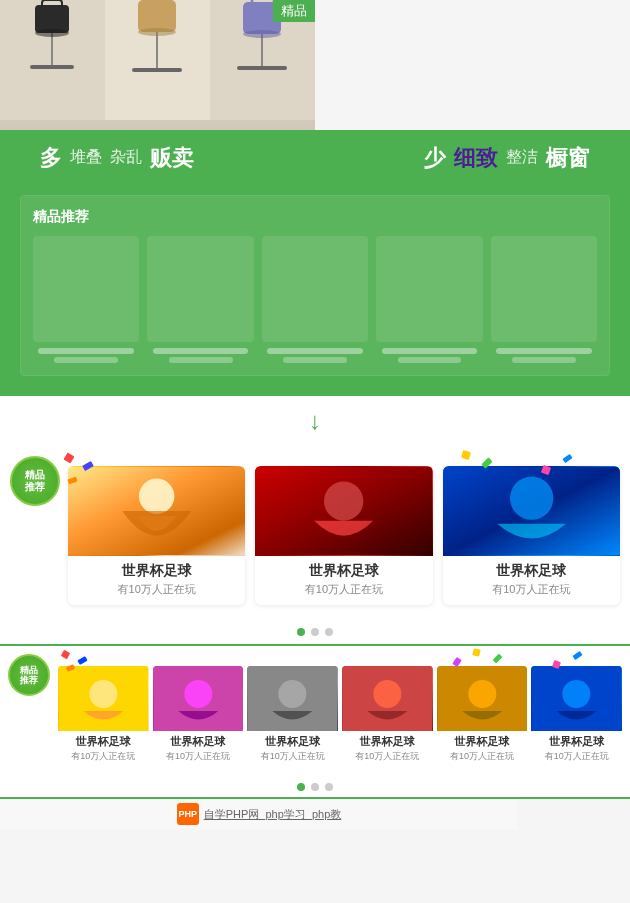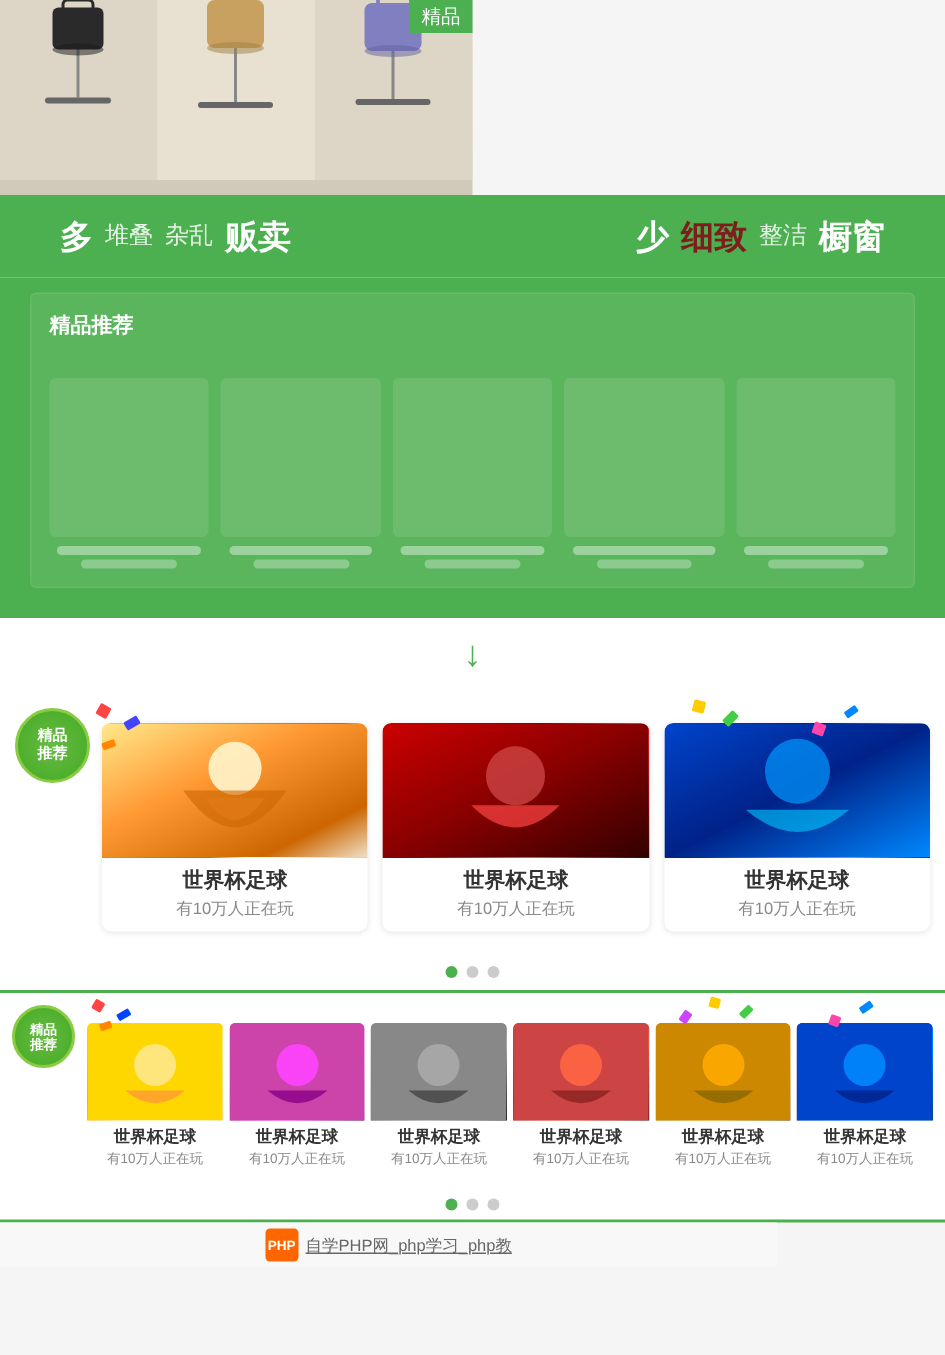--- a/index.html
+++ b/index.html
@@ -104,21 +104,21 @@
     }
     .featured-inner {
       border: 1px solid #66bb66;
       border-radius: 4px;
       background: rgba(255,255,255,0.08);
       padding: 12px;
     }
     .featured-title {
       color: white;
       font-size: 14px;
-      margin-bottom: 26px;
+      margin-bottom: 10px;
       font-weight: bold;
     }
     .featured-items {
       display: flex;
       gap: 8px;
     }
     .featured-item {
       flex: 1;
       display: flex;
       flex-direction: column;
@@ -424,21 +424,21 @@
 
 <div class="comparison-section">
   <div class="comp-left">
     <span class="comp-text">多</span>
     <span class="comp-text-sm">堆叠</span>
     <span class="comp-text-sm">杂乱</span>
     <span class="comp-text">贩卖</span>
   </div>
   <div class="comp-right">
     <span class="comp-text">少</span>
-    <span class="comp-text" style="color:#7f1d1d;text-align:center;">细致</span>
+    <span class="comp-text" style="color:#4c1d95;text-align:center;">细致</span>
     <span class="comp-text-sm">整洁</span>
     <span class="comp-text">橱窗</span>
   </div>
 </div>
 
 <div class="featured-section">
   <div class="featured-inner">
     <div class="featured-title">精品推荐</div>
     <div class="featured-items">
       <div class="featured-item">

